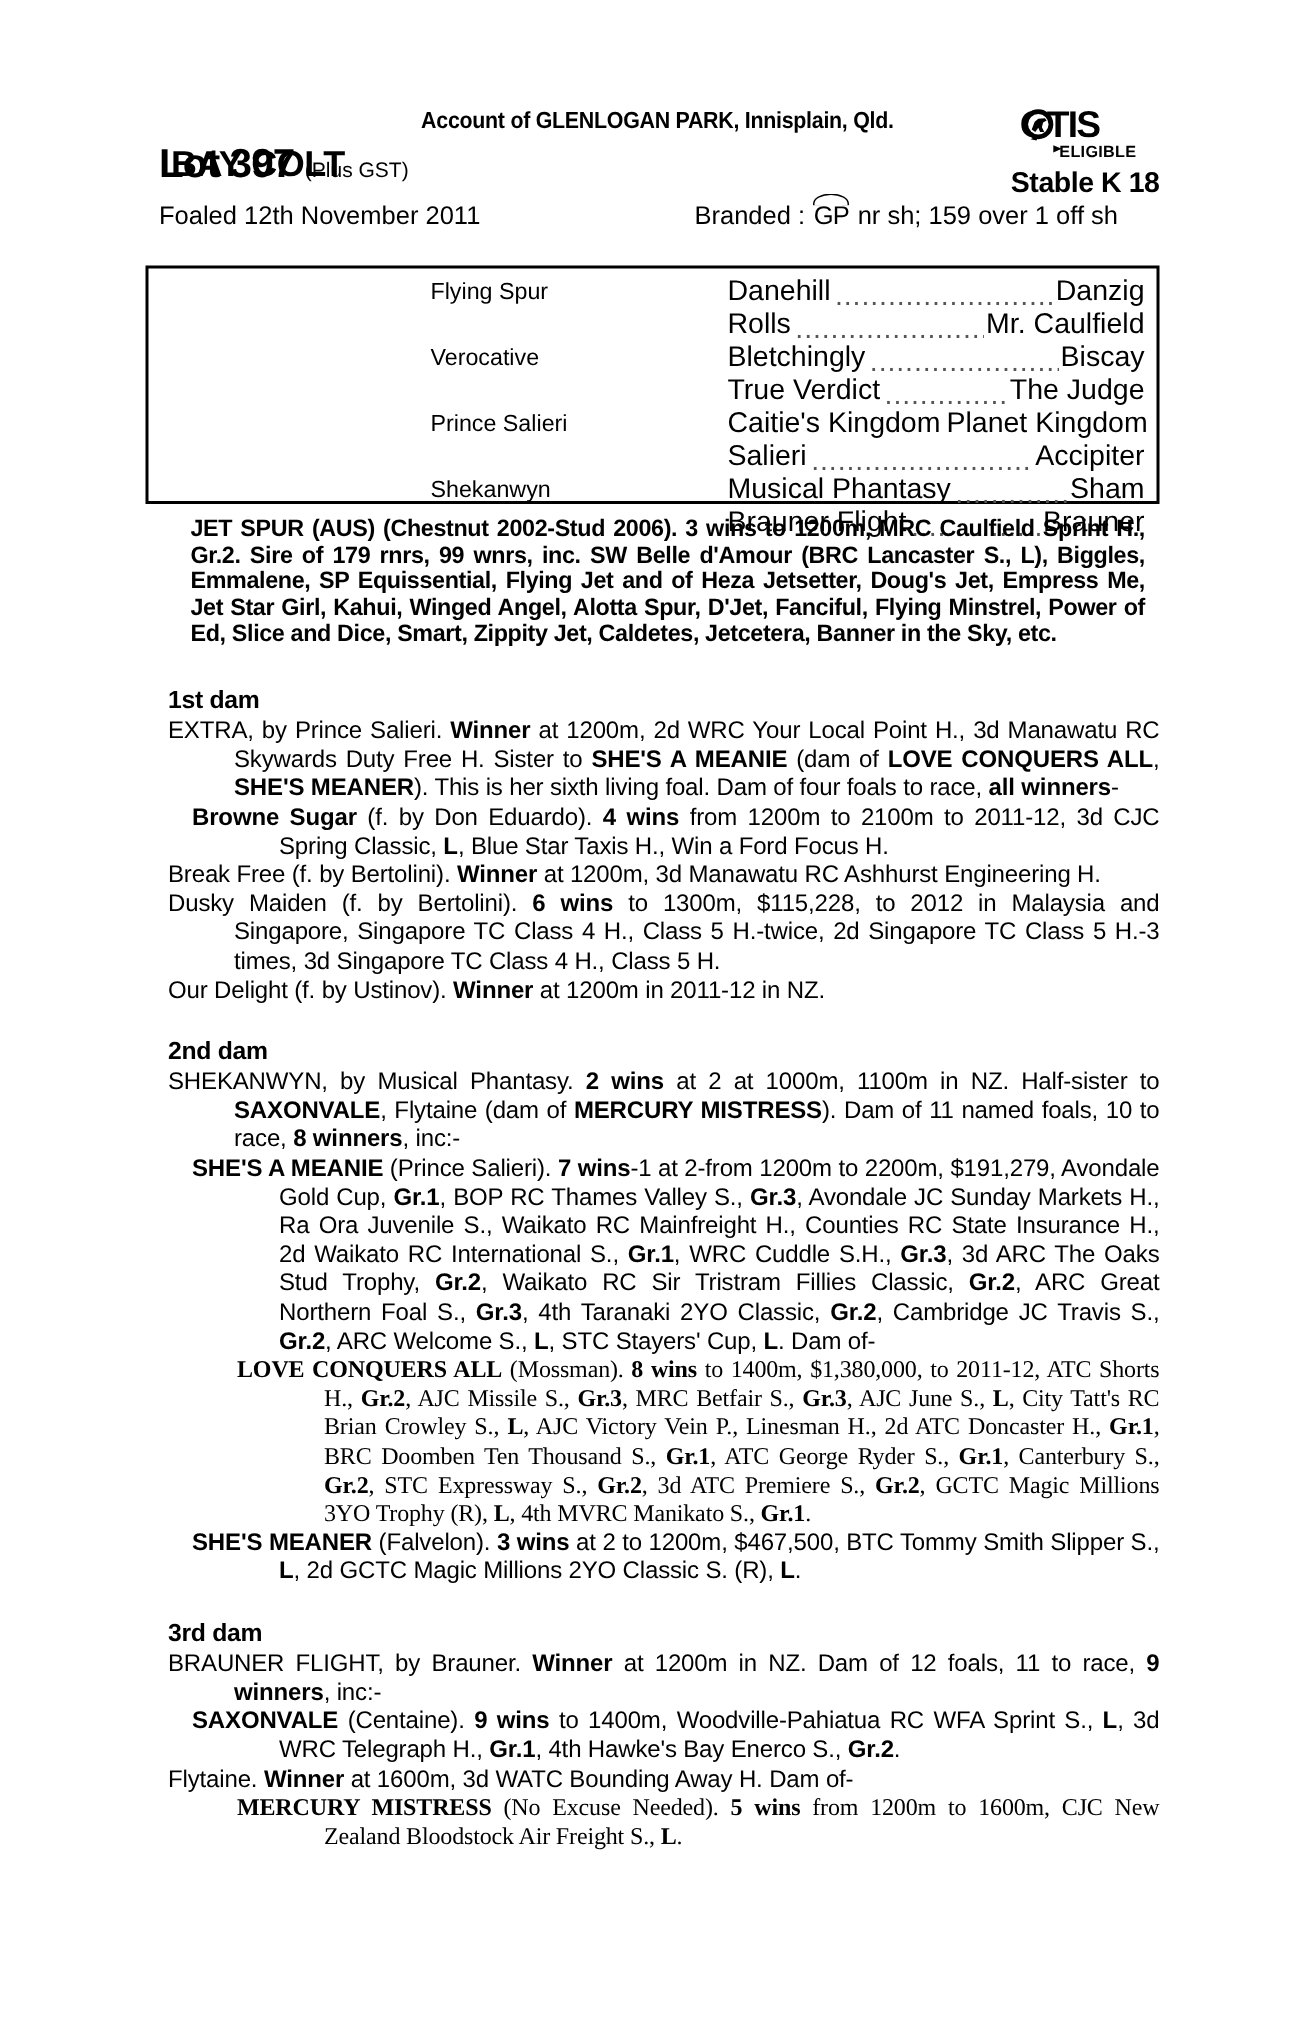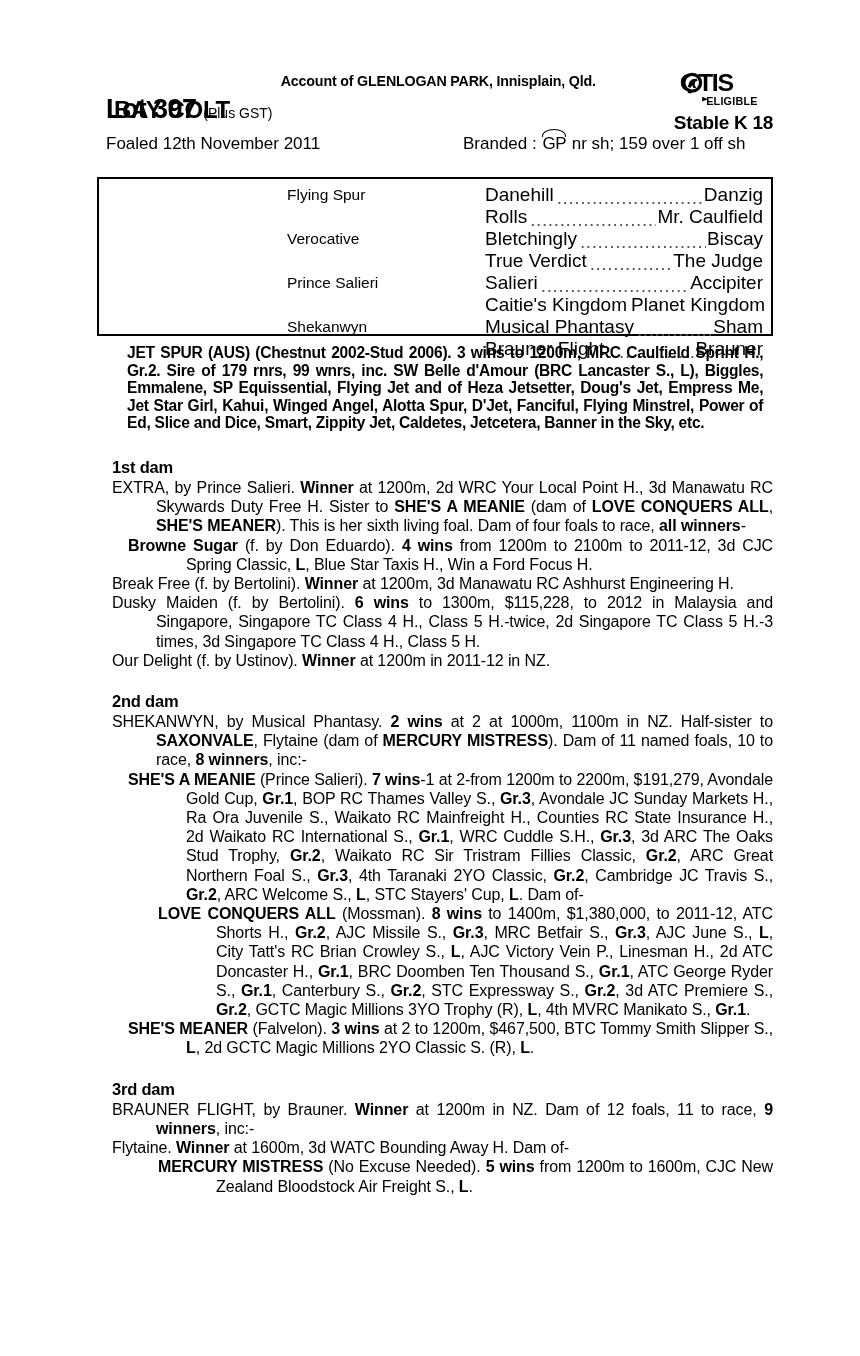--- a/index.html
+++ b/index.html
@@ -102,21 +102,21 @@
     margin:0 0 1px 14px;
   }
   .gap { height:22px; }
 
   p.e {
     margin:0; text-align:justify; line-height:19.2px; font-size:16px;
     letter-spacing:-0.1px;
   }
   p.lvl1 { padding-left:58px; text-indent:-44px; }
   p.lvl2 { padding-left:88px; text-indent:-58px; }
-  p.lvl3 { padding-left:118px; text-indent:-58px; }
+  p.lvl3 { padding-left:118px; text-indent:-58px;font-family:Liberation Serif, serif; }
   p.c0 { padding-left:58px; text-indent:-44px; }
 
   b { font-weight:bold; }
 </style>
 </head>
 <body>
 
 <div class="page">
 
   <div class="hdr">
@@ -176,28 +176,28 @@
             <span class="l">Bletchingly</span>
             <span class="dots"></span>
             <span class="r">Biscay</span>
           </div>
         <div class="leader">
             <span class="l">True Verdict</span>
             <span class="dots"></span>
             <span class="r">The Judge</span>
           </div>
         <div class="leader">
+            <span class="l">Caitie's Kingdom</span>
+            <span class="dots"></span>
+            <span class="r">Planet Kingdom</span>
+          </div>
+        <div class="leader">
             <span class="l">Salieri</span>
             <span class="dots"></span>
             <span class="r">Accipiter</span>
-          </div>
-        <div class="leader">
-            <span class="l">Caitie's Kingdom</span>
-            <span class="dots"></span>
-            <span class="r">Planet Kingdom</span>
           </div>
         <div class="leader">
             <span class="l">Musical Phantasy</span>
             <span class="dots"></span>
             <span class="r">Sham</span>
           </div>
         <div class="leader">
             <span class="l">Brauner Flight</span>
             <span class="dots"></span>
             <span class="r">Brauner</span>
@@ -223,18 +223,19 @@
     <div class="dam-head">2nd dam</div>
     <p class="e c0">SHEKANWYN, by Musical Phantasy. <b>2 wins</b> at 2 at 1000m, 1100m in NZ. Half-sister to <b>SAXONVALE</b>, Flytaine (dam of <b>MERCURY MISTRESS</b>). Dam of 11 named foals, 10 to race, <b>8 winners</b>, inc:-</p>
     <p class="e lvl2"><b>SHE'S A MEANIE</b> (Prince Salieri). <b>7 wins</b>-1 at 2-from 1200m to 2200m, $191,279, Avondale Gold Cup, <b>Gr.1</b>, BOP RC Thames Valley S., <b>Gr.3</b>, Avondale JC Sunday Markets H., Ra Ora Juvenile S., Waikato RC Mainfreight H., Counties RC State Insurance H., 2d Waikato RC International S., <b>Gr.1</b>, WRC Cuddle S.H., <b>Gr.3</b>, 3d ARC The Oaks Stud Trophy, <b>Gr.2</b>, Waikato RC Sir Tristram Fillies Classic, <b>Gr.2</b>, ARC Great Northern Foal S., <b>Gr.3</b>, 4th Taranaki 2YO Classic, <b>Gr.2</b>, Cambridge JC Travis S., <b>Gr.2</b>, ARC Welcome S., <b>L</b>, STC Stayers' Cup, <b>L</b>. Dam of-</p>
     <p class="e lvl3"><b>LOVE CONQUERS ALL</b> (Mossman). <b>8 wins</b> to 1400m, $1,380,000, to 2011-12, ATC Shorts H., <b>Gr.2</b>, AJC Missile S., <b>Gr.3</b>, MRC Betfair S., <b>Gr.3</b>, AJC June S., <b>L</b>, City Tatt's RC Brian Crowley S., <b>L</b>, AJC Victory Vein P., Linesman H., 2d ATC Doncaster H., <b>Gr.1</b>, BRC Doomben Ten Thousand S., <b>Gr.1</b>, ATC George Ryder S., <b>Gr.1</b>, Canterbury S., <b>Gr.2</b>, STC Expressway S., <b>Gr.2</b>, 3d ATC Premiere S., <b>Gr.2</b>, GCTC Magic Millions 3YO Trophy (R), <b>L</b>, 4th MVRC Manikato S., <b>Gr.1</b>.</p>
     <p class="e lvl2"><b>SHE'S MEANER</b> (Falvelon). <b>3 wins</b> at 2 to 1200m, $467,500, BTC Tommy Smith Slipper S., <b>L</b>, 2d GCTC Magic Millions 2YO Classic S. (R), <b>L</b>.</p>
 
     <div class="gap"></div>
 
     <div class="dam-head">3rd dam</div>
     <p class="e c0">BRAUNER FLIGHT, by Brauner. <b>Winner</b> at 1200m in NZ. Dam of 12 foals, 11 to race, <b>9 winners</b>, inc:-</p>
+    <p class="e lvl2"><b>SAXONVALE</b> (Centaine). <b>9 wins</b> to 1400m, Woodville-Pahiatua RC WFA Sprint S., <b>L</b>, 3d WRC Telegraph H., <b>Gr.1</b>, 4th Hawke's Bay Enerco S., <b>Gr.2</b>.</p>
     <p class="e lvl1">Flytaine. <b>Winner</b> at 1600m, 3d WATC Bounding Away H. Dam of-</p>
     <p class="e lvl3"><b>MERCURY MISTRESS</b> (No Excuse Needed). <b>5 wins</b> from 1200m to 1600m, CJC New Zealand Bloodstock Air Freight S., <b>L</b>.</p>
 
   </div>
 
 </div>
 
 </body></html>

